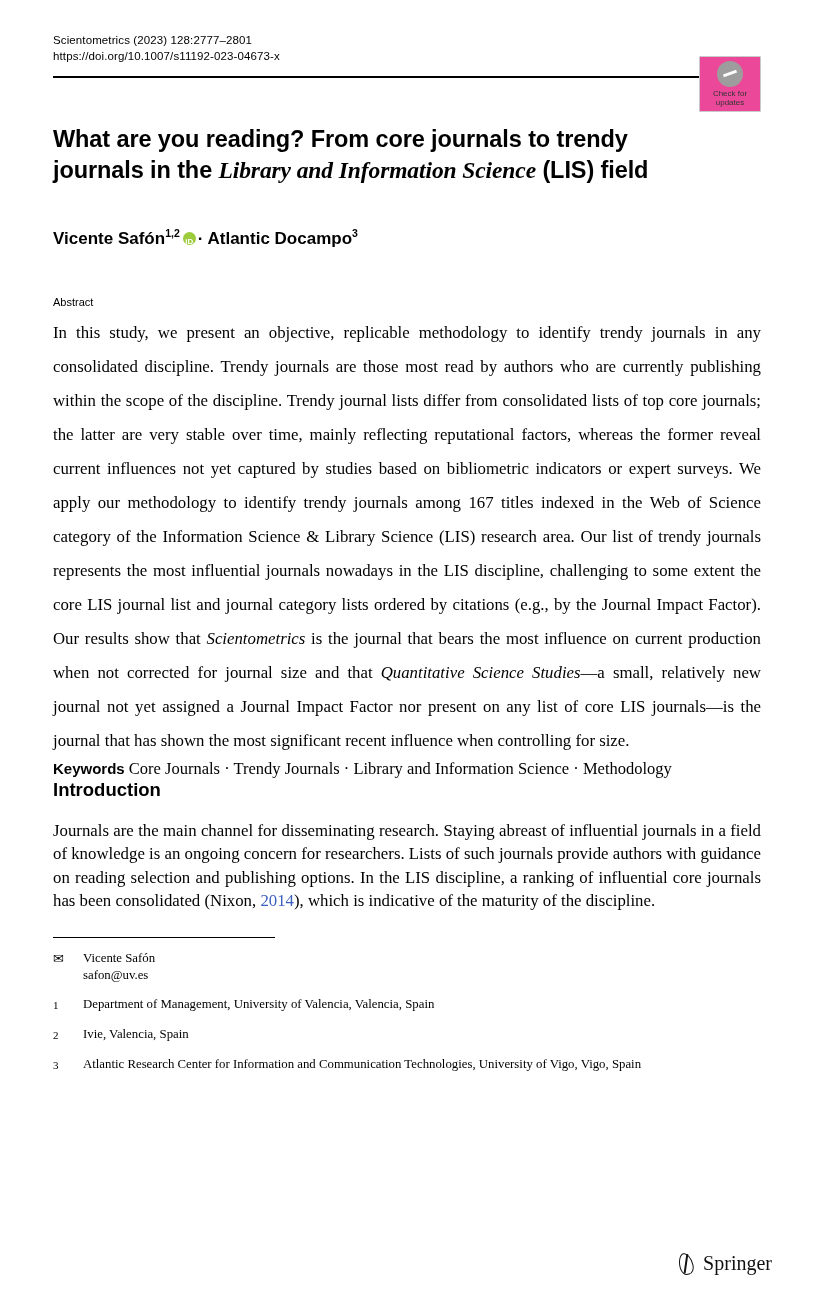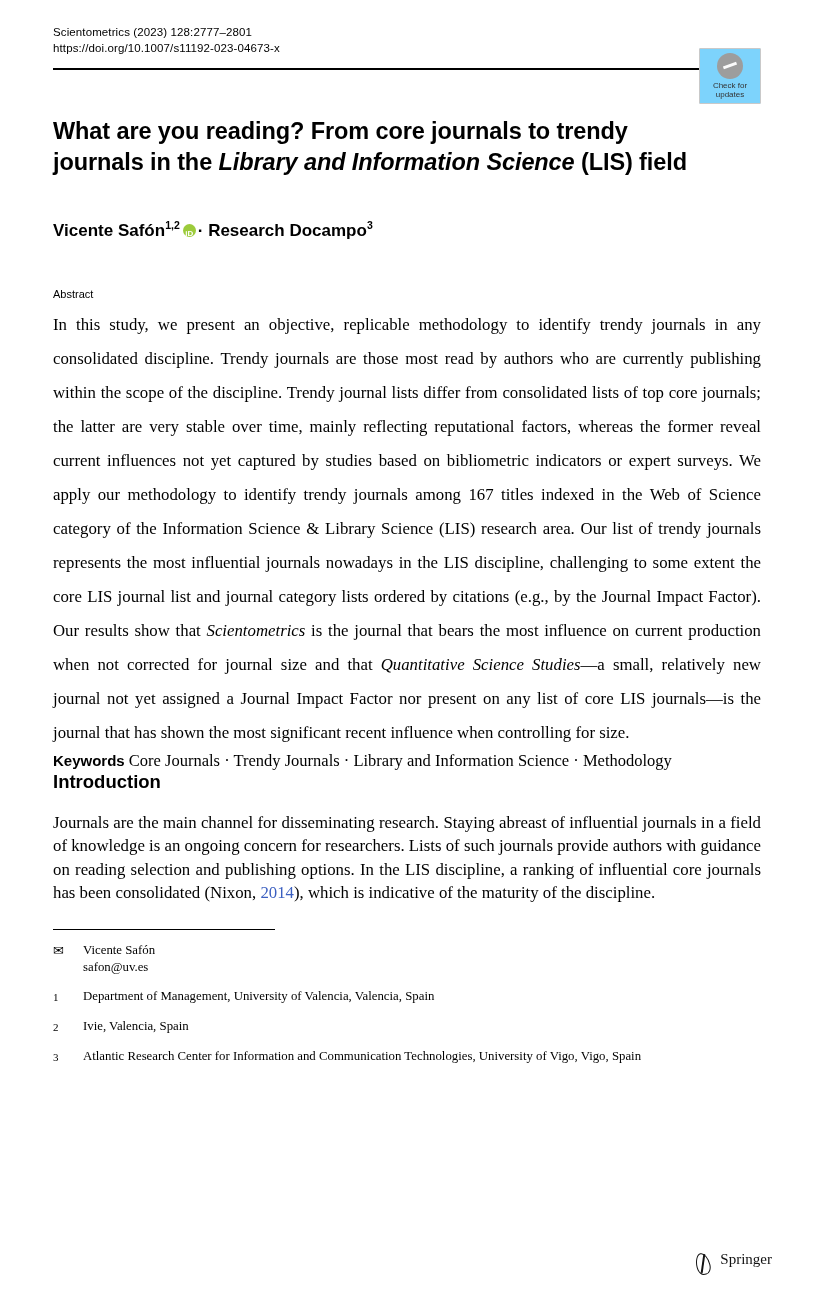--- a/index.html
+++ b/index.html
@@ -18,21 +18,21 @@
   .page {
     position: absolute;
     left: 0; top: 0;
     width: 828px;
     height: 1309px;
     background: #fff;
   }
   .content {
     position: absolute;
     left: 53px;
-    top: 24px;
+    top: 32px;
     width: 708px;
   }
 
   
   .journal-ref {
     font-family: "Liberation Sans", sans-serif;
     font-size: 11.5px;
     line-height: 16px;
     color: #000;
     letter-spacing: 0.01em;
@@ -46,21 +46,21 @@
   }
 
   
   .crossmark {
     position: absolute;
     right: 0px;
     top: 24px;
     width: 62px;
     height: 56px;
     border: 1px solid #c9c9c9;
-    background: #7dd3fc;
+    background: #ec4899;
     box-sizing: border-box;
     text-align: center;
     border-radius: 1px;
   }
   .crossmark .disc {
     width: 26px;
     height: 26px;
     border-radius: 50%;
     background: #9d9d9d;
     margin: 4px auto 2px auto;
@@ -87,21 +87,21 @@
   
   .title {
     margin-top: 46px;
     font-family: "Liberation Sans", sans-serif;
     font-weight: bold;
     font-size: 23.5px;
     line-height: 31px;
     letter-spacing: -0.1px;
     width: 660px;
   }
-  .title .it { font-style: italic; }
+  .title .it { font-style: italic; font-family: Liberation Serif, serif; }
 
   
   .authors {
     margin-top: 36px;
     font-family: "Liberation Sans", sans-serif;
     font-weight: bold;
     font-size: 17px;
     line-height: 22px;
   }
   .authors sup {
@@ -207,24 +207,24 @@
   .fn-mark.env { font-size: 13px; padding-top: 0px; }
   .fn-text { flex: 1; }
   .fn-text .mailname { display: block; }
 
   
   .springer {
     position: absolute;
     right: 56px;
     bottom: 34px;
     font-family: "Liberation Serif", serif;
-    font-size: 15px;
+    font-size: 20px;
     color: #111;
     display: flex;
-    align-items: flex-start;
+    align-items: center;
   }
   .springer .spr-mark {
     display: inline-block;
     width: 22px;
     height: 24px;
     margin-right: 6px;
     position: relative;
   }
   .springer .spr-mark:before {
     content: "";
@@ -258,21 +258,21 @@
     <div class="rule-top"></div>
 
     <div class="crossmark">
       <div class="disc"></div>
       <div class="cm-line1">Check for</div>
       <div class="cm-line2">updates</div>
     </div>
 
     <h1 class="title"><span>What are you reading? From core journals to trendy journals in the </span><span class="it">Library and Information Science</span><span> (LIS) field</span></h1>
 
-    <div class="authors"><span>Vicente Safón</span><sup>1,2</sup><span class="orcid"></span><span class="dot-sep">·</span> <span>Research Docampo</span><sup>3</sup></div>
+    <div class="authors"><span>Vicente Safón</span><sup>1,2</sup><span class="orcid"></span><span class="dot-sep">·</span> <span>Atlantic Docampo</span><sup>3</sup></div>
 
     <div class="dates">
     </div>
 
     <div class="abstract-head">Abstract</div>
     <div class="abstract-body"><span>In this study, we present an objective, replicable methodology to identify trendy journals in any consolidated discipline. Trendy journals are those most read by authors who are currently publishing within the scope of the discipline. Trendy journal lists differ from consolidated lists of top core journals; the latter are very stable over time, mainly reflecting reputational factors, whereas the former reveal current influences not yet captured by studies based on bibliometric indicators or expert surveys. We apply our methodology to identify trendy journals among 167 titles indexed in the Web of Science category of the Information Science &amp; Library Science (LIS) research area. Our list of trendy journals represents the most influential journals nowadays in the LIS discipline, challenging to some extent the core LIS journal list and journal category lists ordered by citations (e.g., by the Journal Impact Factor). Our results show that </span><span class="it">Scientometrics</span><span> is the journal that bears the most influence on current production when not corrected for journal size and that </span><span class="it">Quantitative Science Studies</span><span>—a small, relatively new journal not yet assigned a Journal Impact Factor nor present on any list of core LIS journals—is the journal that has shown the most significant recent influence when controlling for size.</span></div>
 
     <div class="keywords"><span class="kw-label">Keywords</span> <span>Core Journals · Trendy Journals · Library and Information Science · Methodology</span></div>
 
     <div class="section-head">Introduction</div>

